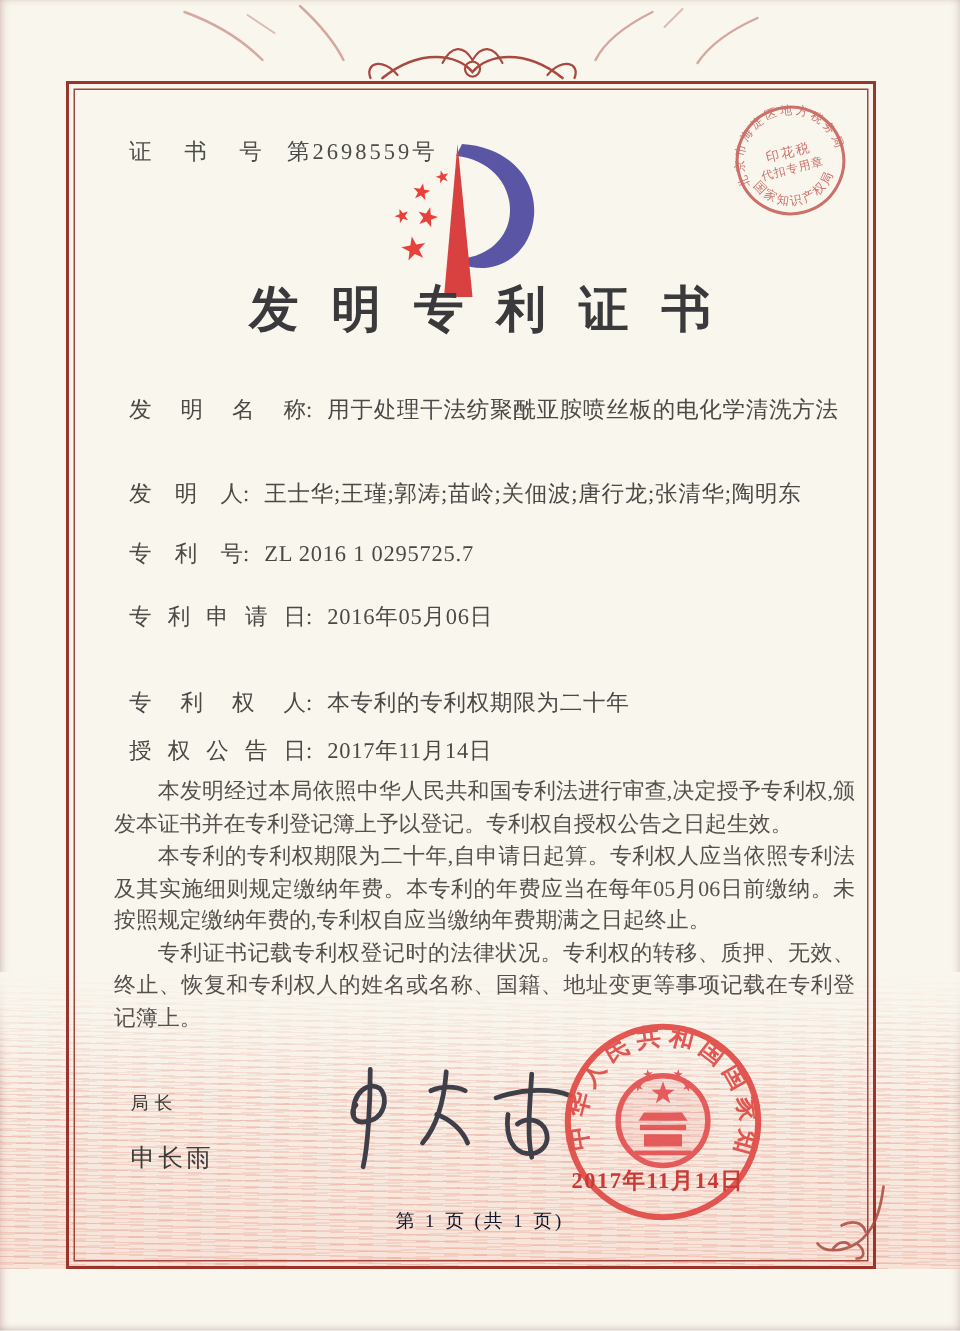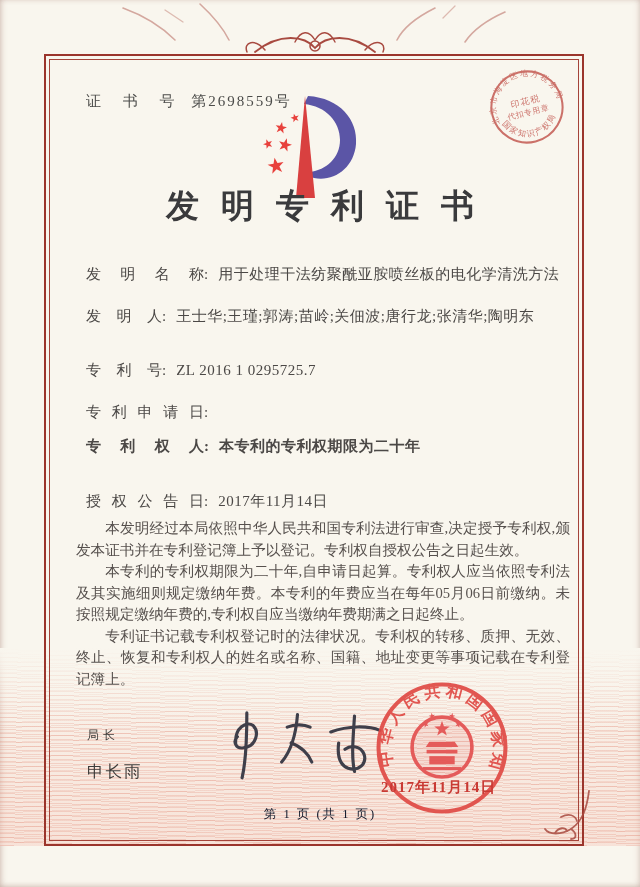--- a/index.html
+++ b/index.html
@@ -35,21 +35,21 @@
     text-align:center;font-size:33px;font-weight:600;color:#3a3a3c;
     letter-spacing:22px;margin-right:-22px;
   }
 
   .fields{position:absolute;left:86px;right:56px;top:0;z-index:2;font-size:15px;color:#4b4846;}
   .frow{position:absolute;left:0;right:0;display:flex;align-items:flex-start;line-height:21px;}
   .flabel{display:inline-block;width:118px;text-align:justify;text-align-last:justify;flex:none;}
   .flabel.narrow{width:76px;}
   .fcolon{flex:none;margin:0 2px 0 0;}
   .fvalue{margin-left:8px;letter-spacing:.5px;}
-  .r0{top:264px;} .r1{top:306px;align-items:flex-end;} .r2{top:360px;} .r3{top:402px;} .r4{top:436px;font-weight:bold;} .r5{top:491px;}
+  .r0{top:264px;} .r1{top:320px;align-items:flex-end;} .r2{top:360px;} .r3{top:402px;} .r4{top:459px;} .r5{top:491px;}
 
   .body-text{
     position:absolute;left:76px;width:494px;top:518px;z-index:2;
     font-size:14.6px;line-height:21.5px;color:#56504d;text-align:justify;
   }
   .body-text p{margin:0;text-indent:2em;}
 
   .sig-role{position:absolute;left:87px;top:727px;z-index:3;font-size:12px;letter-spacing:4px;color:#3d3b39;}
   .sig-name{position:absolute;left:87px;top:761px;z-index:3;font-size:16.5px;letter-spacing:2px;color:#3d3b39;font-family:Liberation Serif, serif;}
   .sig-hand{position:absolute;left:212px;top:700px;z-index:3;}
@@ -141,20 +141,21 @@
       <span class="fvalue">王士华;王瑾;郭涛;苗岭;关佃波;唐行龙;张清华;陶明东</span>
     </div>
     <div class="frow r2">
       <span class="flabel narrow">专利号</span>
         <span class="fcolon">:</span>
       <span class="fvalue">ZL 2016 1 0295725.7</span>
     </div>
     <div class="frow r3">
       <span class="flabel">专利申请日</span>
         <span class="fcolon">:</span>
+      <span class="fvalue">2016年05月06日</span>
     </div>
     <div class="frow r4">
       <span class="flabel">专利权人</span>
         <span class="fcolon">:</span>
       <span class="fvalue">本专利的专利权期限为二十年</span>
     </div>
     <div class="frow r5">
       <span class="flabel">授权公告日</span>
         <span class="fcolon">:</span>
       <span class="fvalue">2017年11月14日</span>

